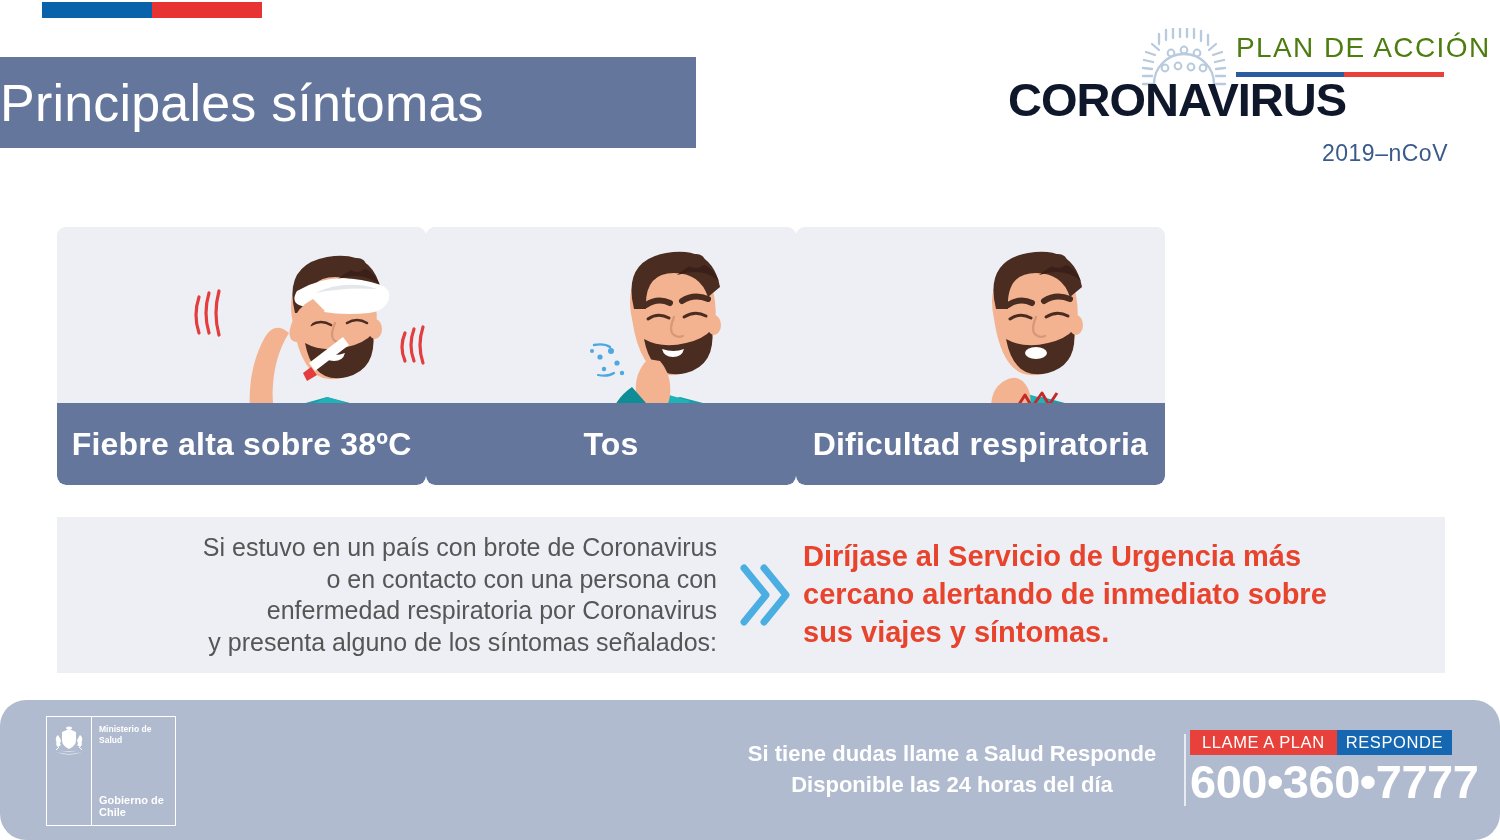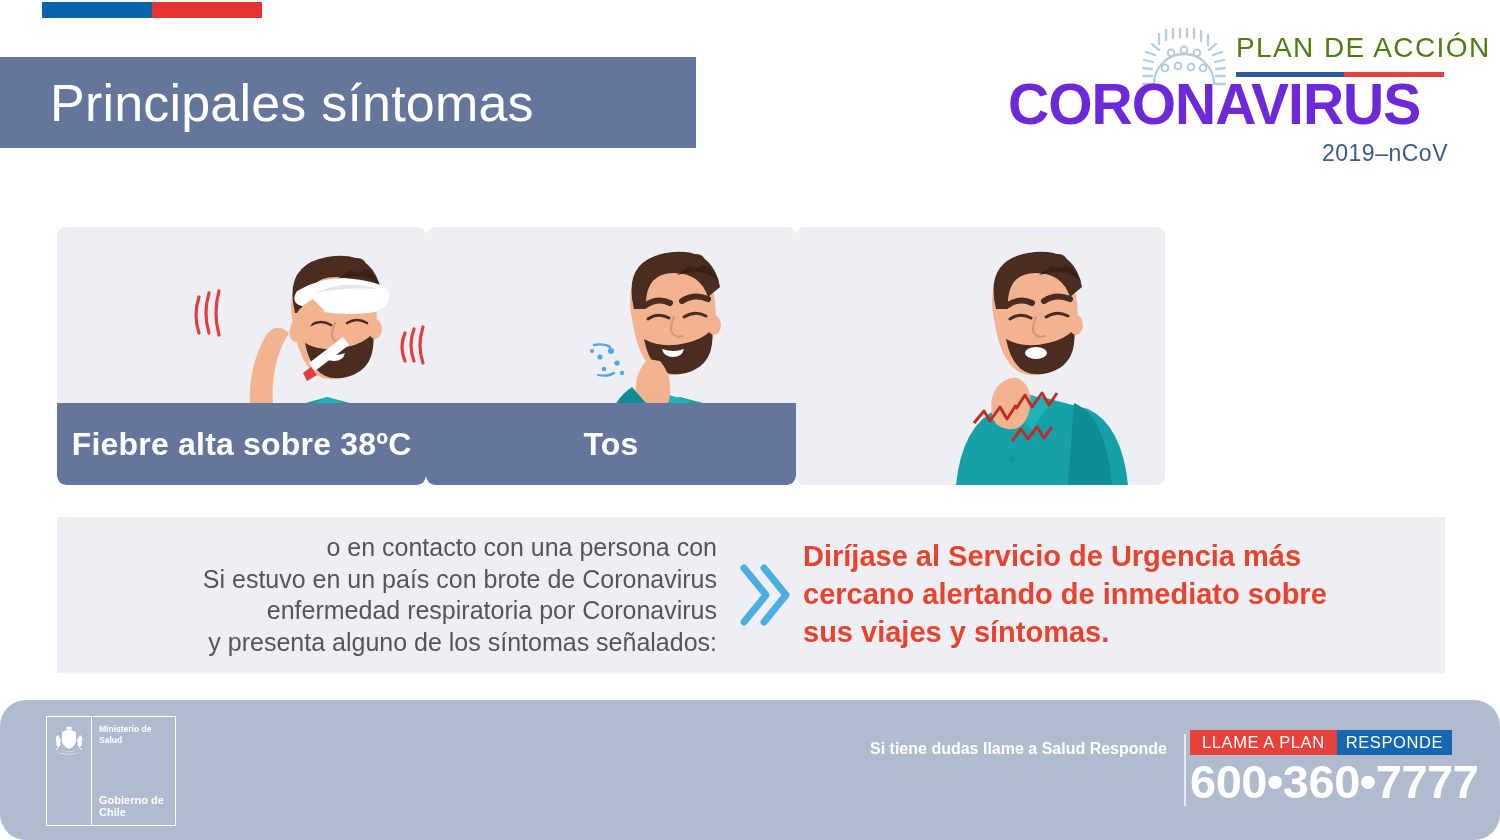--- a/index.html
+++ b/index.html
@@ -16,37 +16,37 @@
   .flag{position:absolute;left:42px;top:2px;width:220px;height:16px;display:flex;}
   .flag .blue{flex:0 0 50%;background:#0863ab;}
   .flag .red{flex:0 0 50%;background:#e73331;}
 
   
   .header-bar{
     position:absolute;left:0;top:57px;width:696px;height:91px;
     background:#65769c;display:flex;align-items:center;
   }
   .header-title{
-    margin-left:50px;color:#ffffff;font-size:52px;font-weight:400;
+    color:#ffffff;font-size:52px;font-weight:400;
     letter-spacing:.2px;line-height:1;white-space:nowrap;
   }
 
   
   .logo{position:absolute;right:52px;top:26px;width:440px;height:128px;}
   .logo-virus{position:absolute;left:133px;top:2px;width:86px;height:62px;}
   .logo-plan{
     position:absolute;left:228px;top:6px;
     color:#4d7c0f;font-size:28px;letter-spacing:1.4px;font-weight:400;white-space:nowrap;
   }
   .logo-underline{position:absolute;left:228px;top:46px;width:208px;height:5px;display:flex;}
   .logo-underline .b{flex:0 0 52%;background:#2b5c9e;}
   .logo-underline .r{flex:0 0 48%;background:#e8413c;}
   .logo-main{
     position:absolute;left:0;top:50px;
-    color:#6d28d9;font-size:57px;font-weight:bold;letter-spacing:-1px;
+    color:#0f172a;font-size:47px;font-weight:bold;letter-spacing:-1px;
     line-height:1;white-space:nowrap;
   }
   .logo-sub{
     position:absolute;right:0;top:114px;
     color:#3a5a8c;font-size:23px;font-weight:400;letter-spacing:.5px;white-space:nowrap;
   }
 
   
   .cards{position:absolute;left:57px;top:227px;width:1108px;height:258px;
          display:flex;justify-content:space-between;}
@@ -89,22 +89,22 @@
   }
   .gov-crest{
     width:44px;border-right:1.6px solid #ffffff;
     display:flex;align-items:flex-start;justify-content:center;padding-top:9px;
   }
   .gov-txt{flex:1;position:relative;padding:7px 0 0 7px;}
   .gov-name{color:#fff;font-size:8.5px;font-weight:bold;line-height:1.25;}
   .gov-foot{position:absolute;left:7px;bottom:7px;color:#fff;font-size:11px;font-weight:bold;}
 
   .foot-msg{
-    position:absolute;right:333px;top:38px;width:430px;text-align:right;
-    color:#ffffff;font-size:16px;font-weight:bold;line-height:1.42;
+    position:absolute;right:333px;top:38px;width:430px;text-align:center;
+    color:#ffffff;font-size:22px;font-weight:bold;line-height:1.42;
   }
   .foot-div{position:absolute;right:314px;top:34px;width:2px;height:72px;background:#e8ebf1;}
   .foot-call{position:absolute;right:48px;top:30px;width:262px;}
   .badge{display:flex;height:25px;width:262px;}
   .badge .bred{
     flex:0 0 56%;background:#e8413c;color:#fff;font-size:16.5px;
     display:flex;align-items:center;justify-content:center;letter-spacing:.6px;
   }
   .badge .bblue{
     flex:1;background:#1567b2;color:#fff;font-size:16.5px;
@@ -274,27 +274,30 @@
           <path d="M240 90 q-6 14 0 18 q4 3 9 1" stroke="#d89878" stroke-width="2.2" fill="none" stroke-linecap="round"></path>
           <ellipse cx="280" cy="98" rx="7" ry="10" fill="#f3b391"></ellipse>
           <path d="M196 188 q-4-24 12-34 q14-8 22 4 q8 12 2 30 q-6 16-20 14 q-14-2-16-14z" fill="#f3b391"></path>
           <g stroke="#c42a2a" stroke-width="3" fill="none" stroke-linejoin="round">
             <path d="M178 196 l10-12 6 10 10-14 7 12 9-14"></path>
             <path d="M220 182 l9-14 7 12 10-14 7 12 8-12"></path>
             <path d="M216 214 l9-12 7 10 9-12 7 11 8-11"></path>
           </g>
         </g>
       </svg>
+      <div class="card-label">
+        <span>Dificultad respiratoria</span>
+      </div>
     </div>
   </div>
 
   <div class="panel">
     <div class="panel-left">
+      <div>Si estuvo en un país con brote de Coronavirus</div>
       <div>o en contacto con una persona con</div>
-      <div>Si estuvo en un país con brote de Coronavirus</div>
       <div>enfermedad respiratoria por Coronavirus</div>
       <div>y presenta alguno de los síntomas señalados:</div>
     </div>
     <div class="panel-chev">
       <svg width="52" height="66" viewBox="0 0 52 66">
         <g stroke="#4baee3" stroke-width="7" fill="none" stroke-linecap="round" stroke-linejoin="round">
           <polyline points="6,6 28,33 6,60"></polyline>
           <polyline points="26,6 48,33 26,60"></polyline>
         </g>
       </svg>
@@ -328,20 +331,21 @@
         <div class="gov-name">
           <div>Ministerio de</div>
           <div>Salud</div>
         </div>
         <div class="gov-foot">Gobierno de Chile</div>
       </div>
     </div>
 
     <div class="foot-msg">
       <div>Si tiene dudas llame a Salud Responde</div>
+      <div>Disponible las 24 horas del día</div>
     </div>
 
     <div class="foot-div"></div>
 
     <div class="foot-call">
       <div class="badge">
         <div class="bred">LLAME A PLAN</div>
         <div class="bblue">RESPONDE</div>
       </div>
       <div class="phone">600•360•7777</div>

